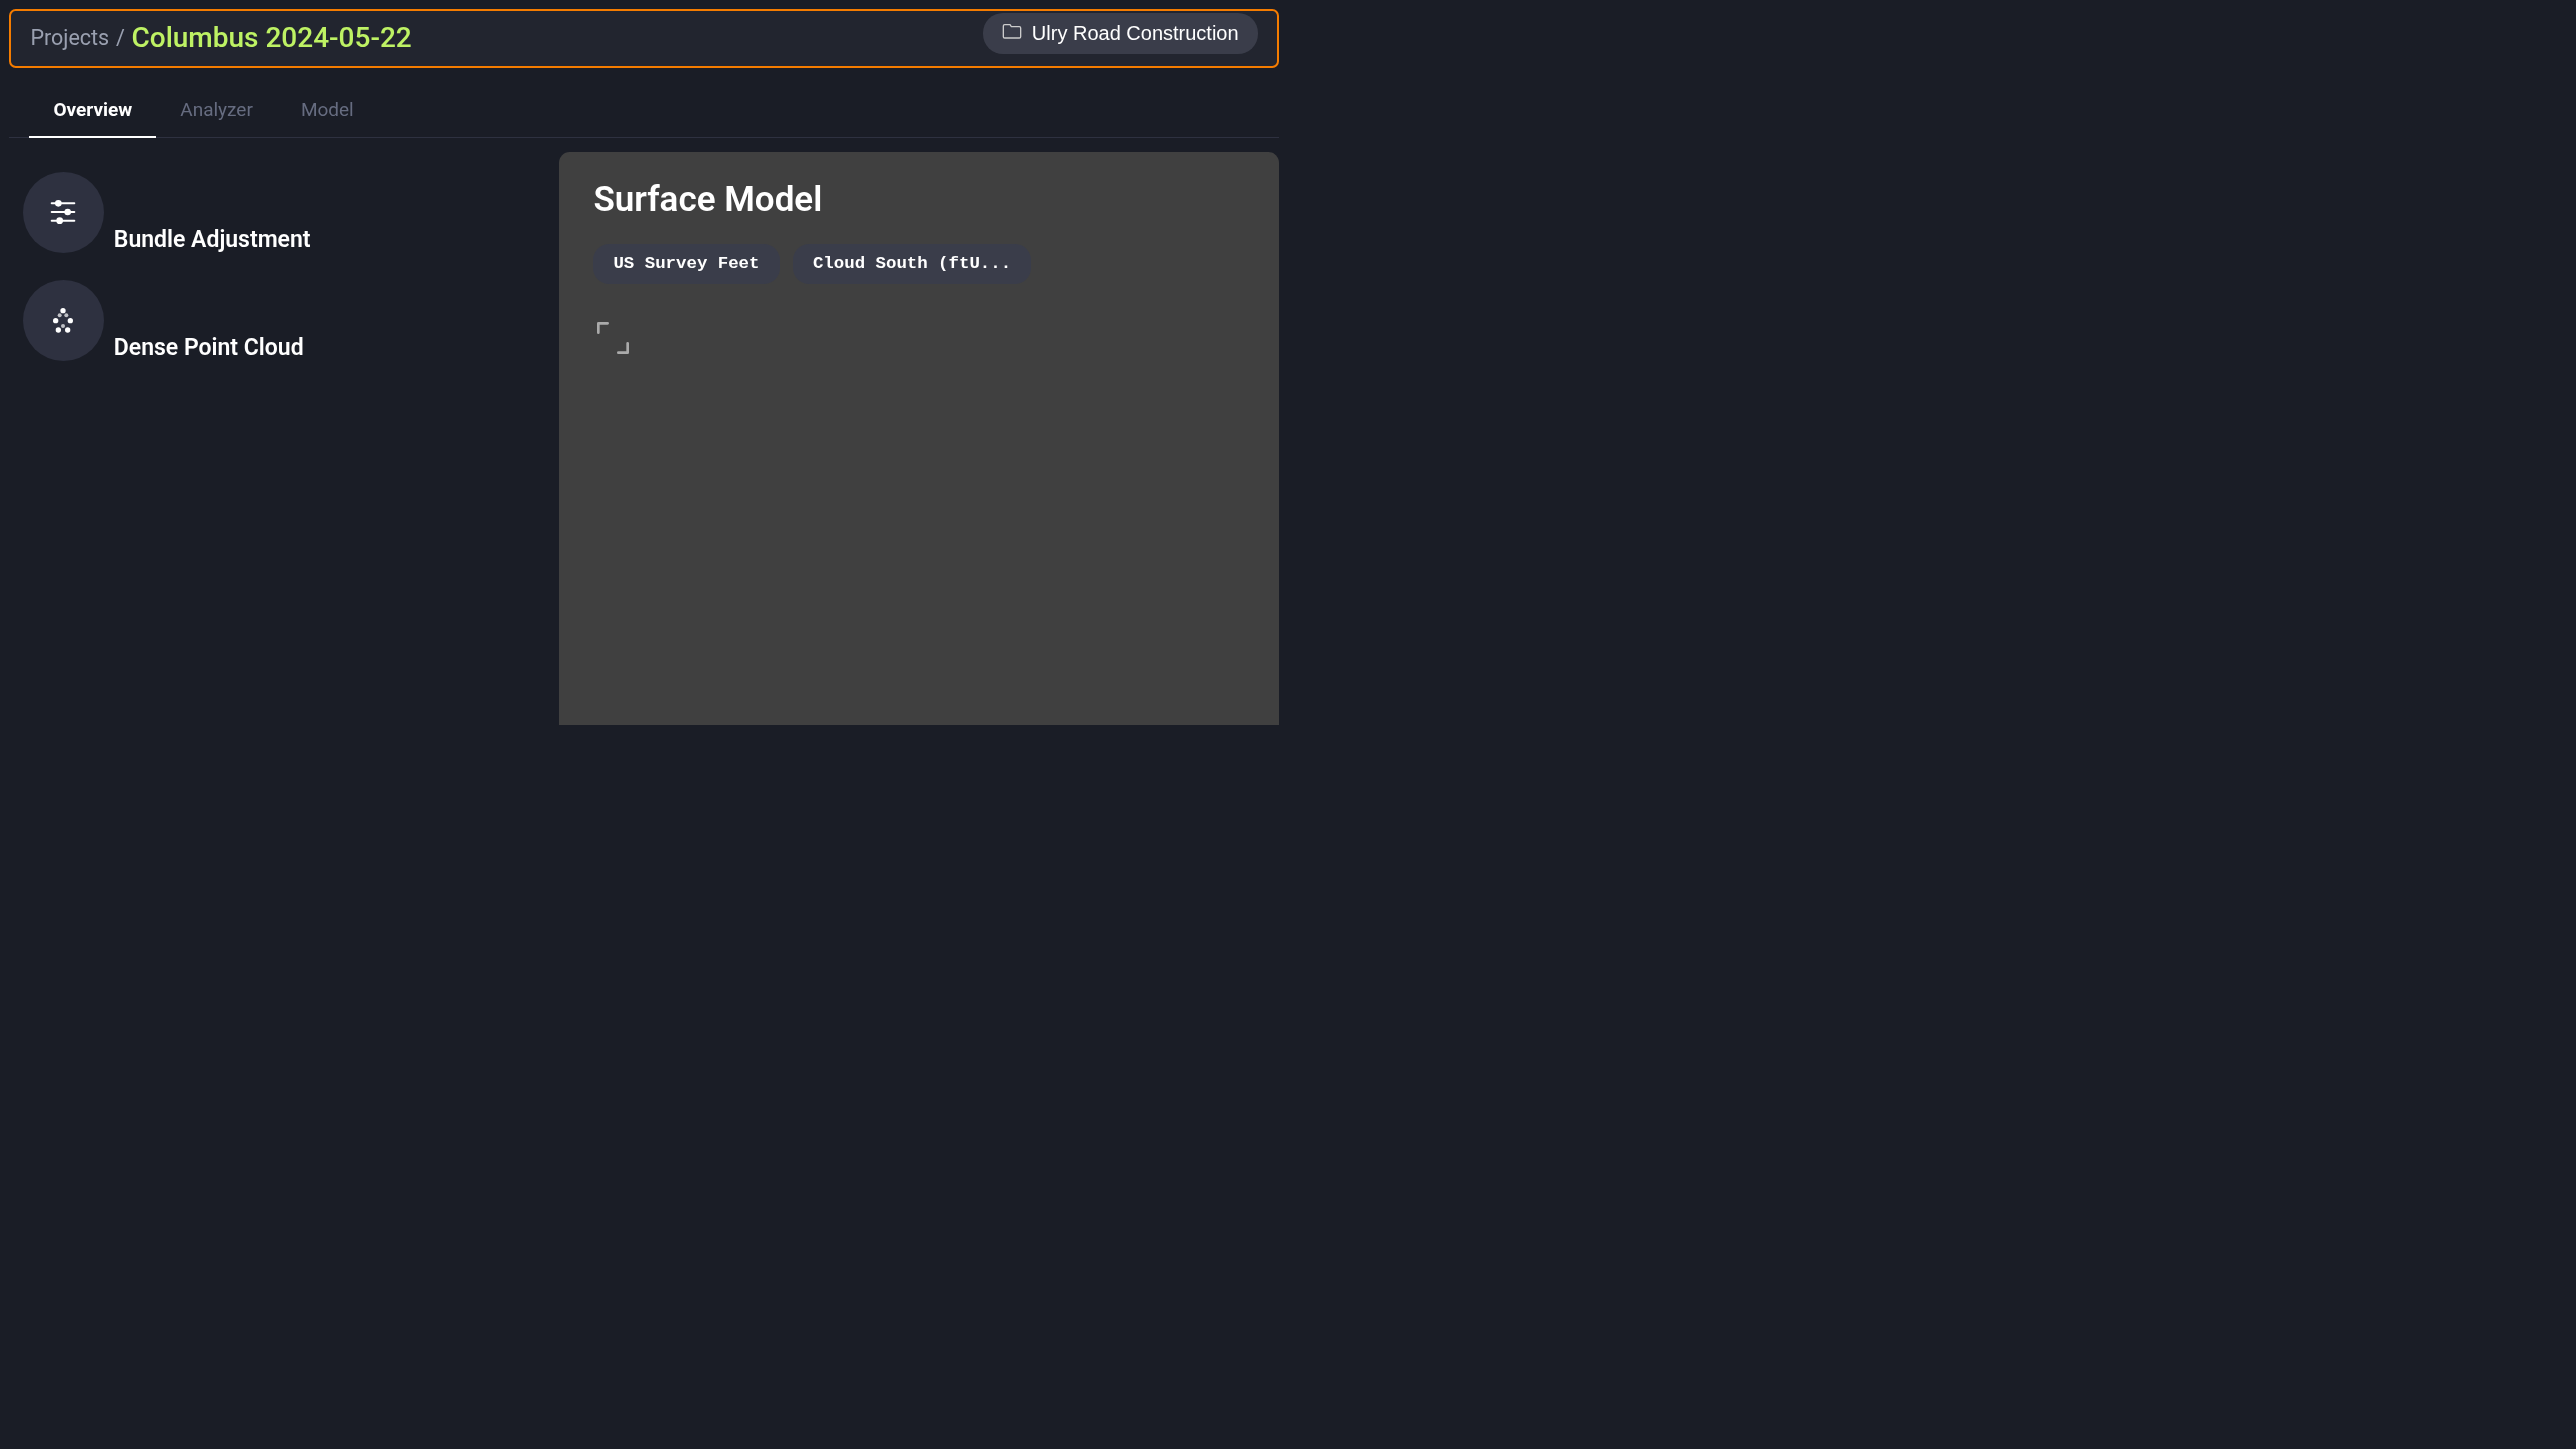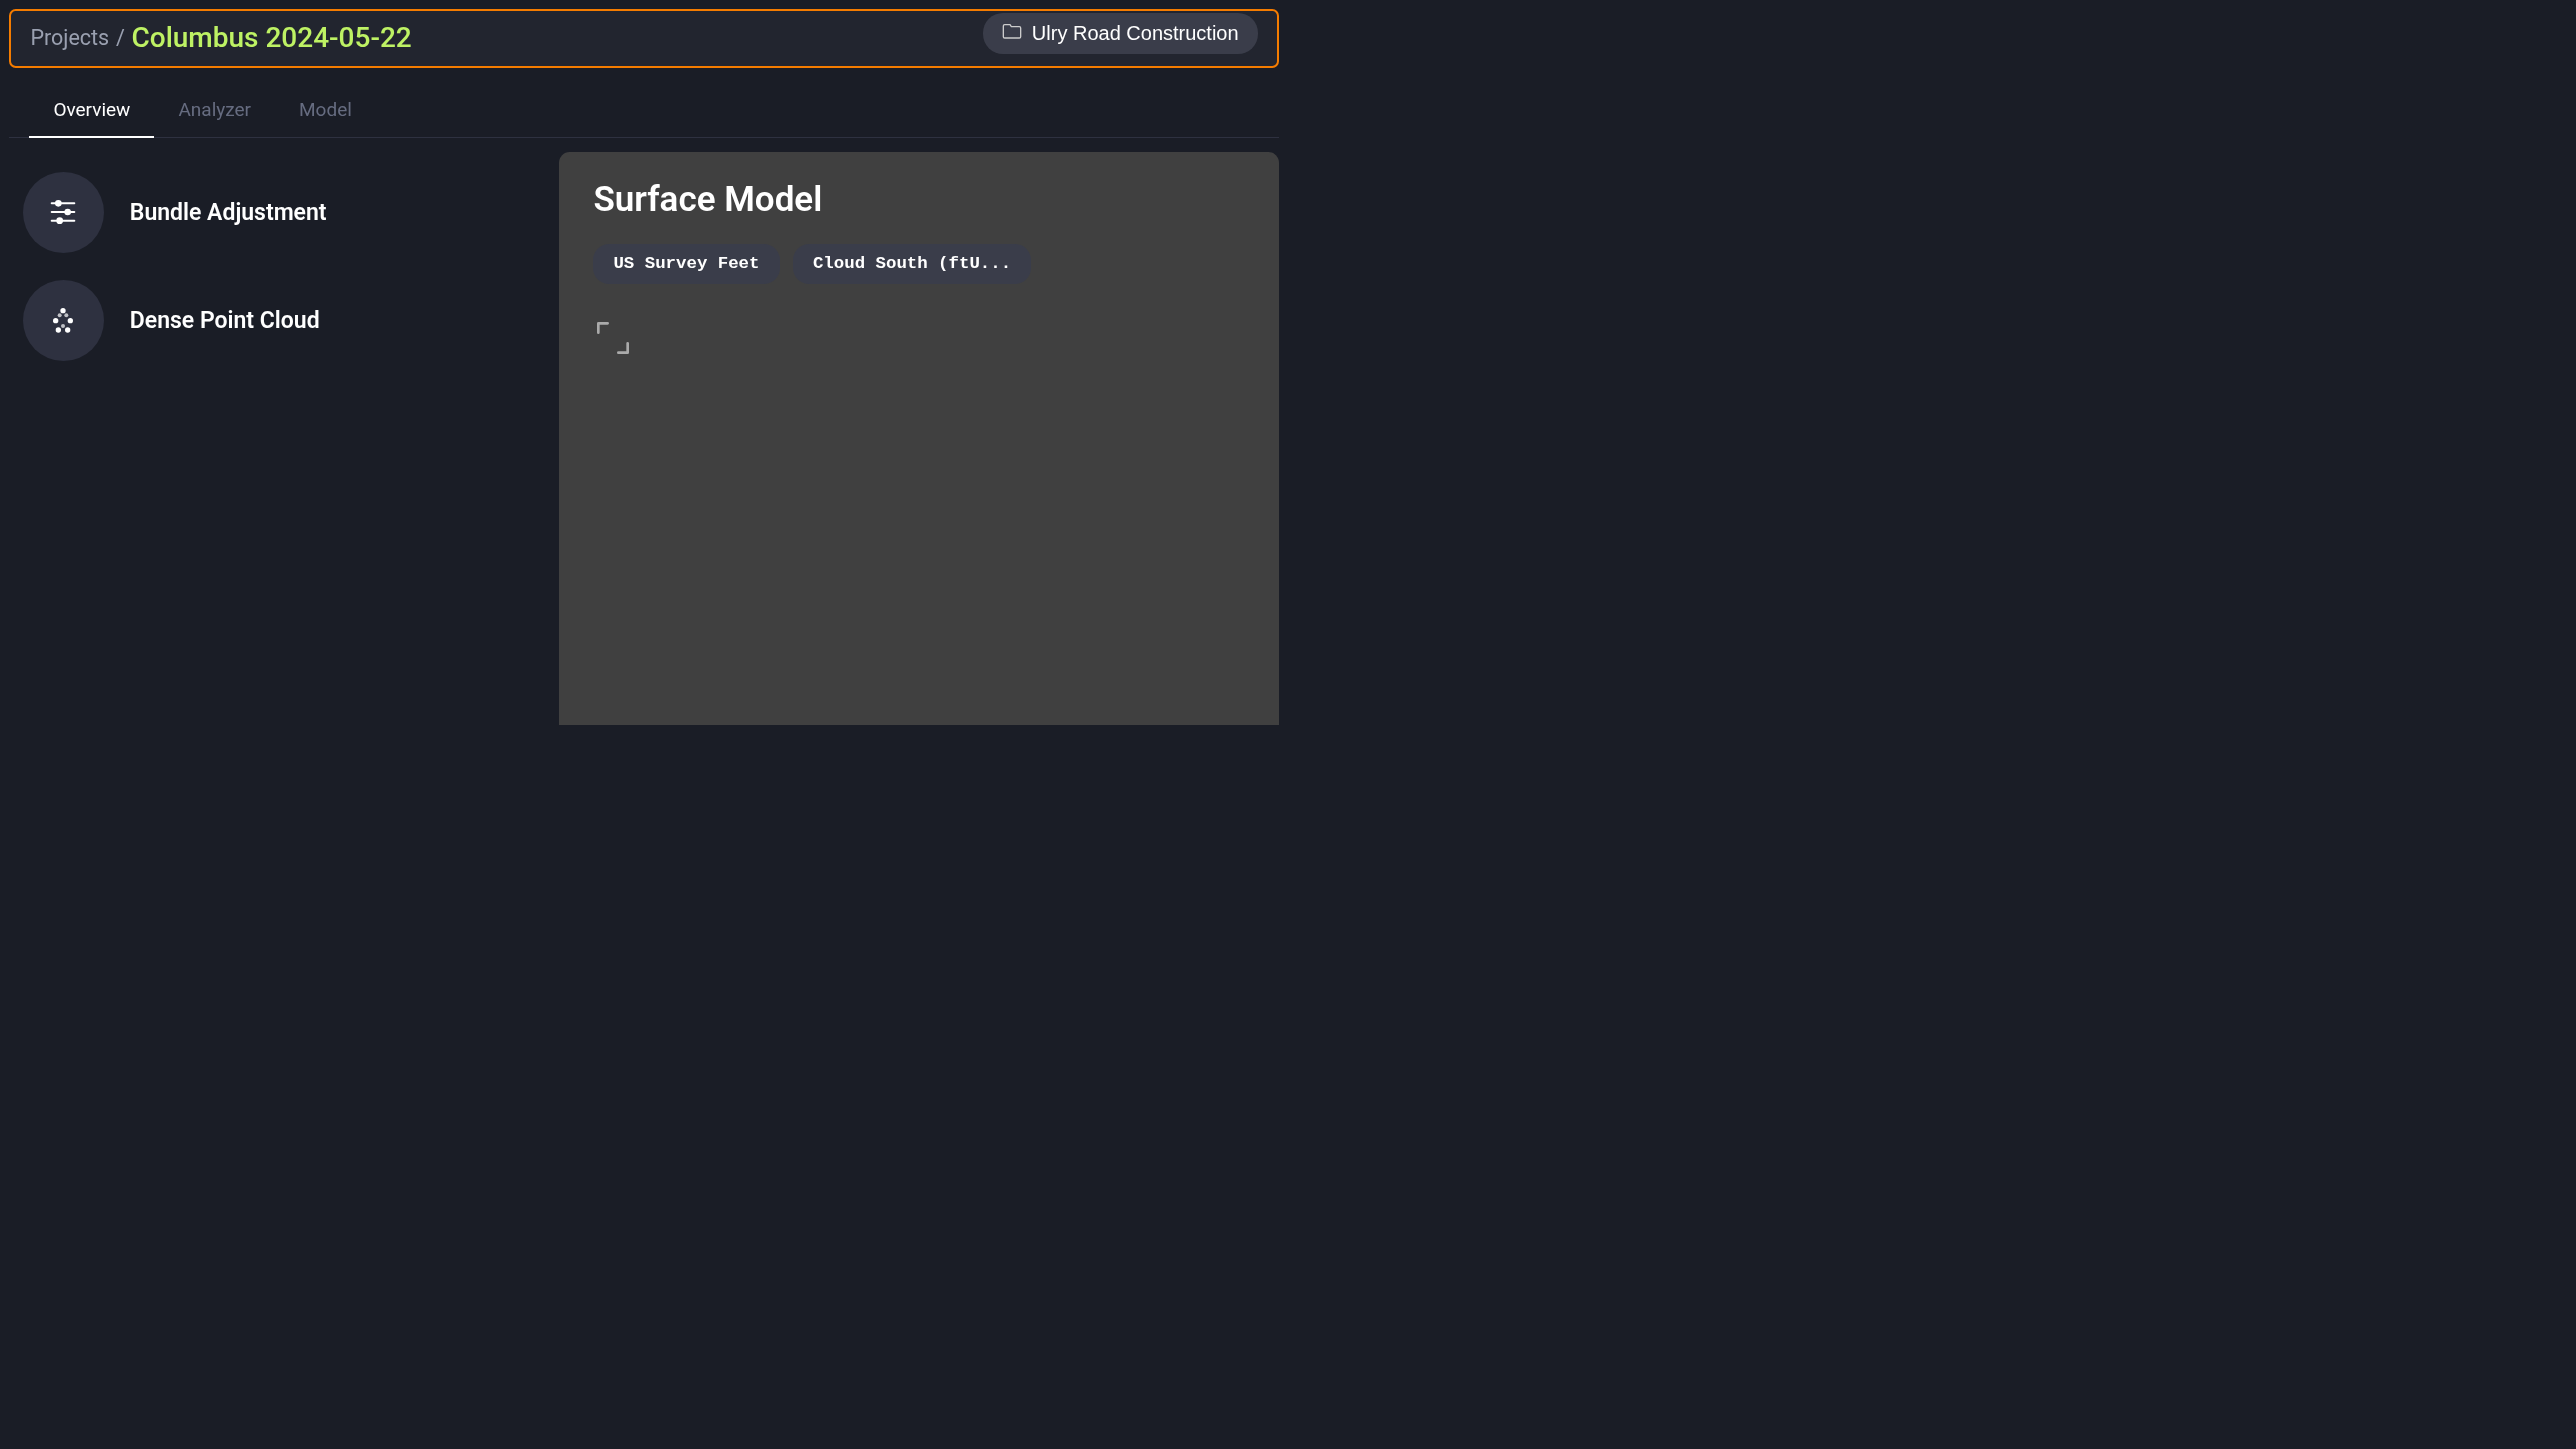--- a/index.html
+++ b/index.html
@@ -93,21 +93,21 @@
       font-size: 19px;
       cursor: pointer;
       color: #666c80;
       border-bottom: 2px solid transparent;
       margin-bottom: -0.7px;
     }
 
     .tab.active {
       color: #ffffff;
       border-bottom: 2px solid #ffffff;
-      font-weight: 400;
+      font-weight: 700;
       text-align: right;
     }
 
     
     .main-content {
       display: flex;
       margin: 13.4px 9.4px 0 9.4px;
       height: calc(100% - 148px);
     }
 
@@ -115,22 +115,22 @@
     .left-panel {
       flex: 0 0 550px;
       padding: 20px 13.4px;
       display: flex;
       flex-direction: column;
       gap: 27px;
     }
 
     .menu-item {
       display: flex;
-      align-items: center;
-      gap: 26px;
+      align-items: flex-end;
+      gap: 10px;
       cursor: pointer;
     }
 
     .menu-icon-circle {
       width: 81px;
       height: 81px;
       border-radius: 50%;
       background-color: #2e3140;
       display: flex;
       align-items: center;

